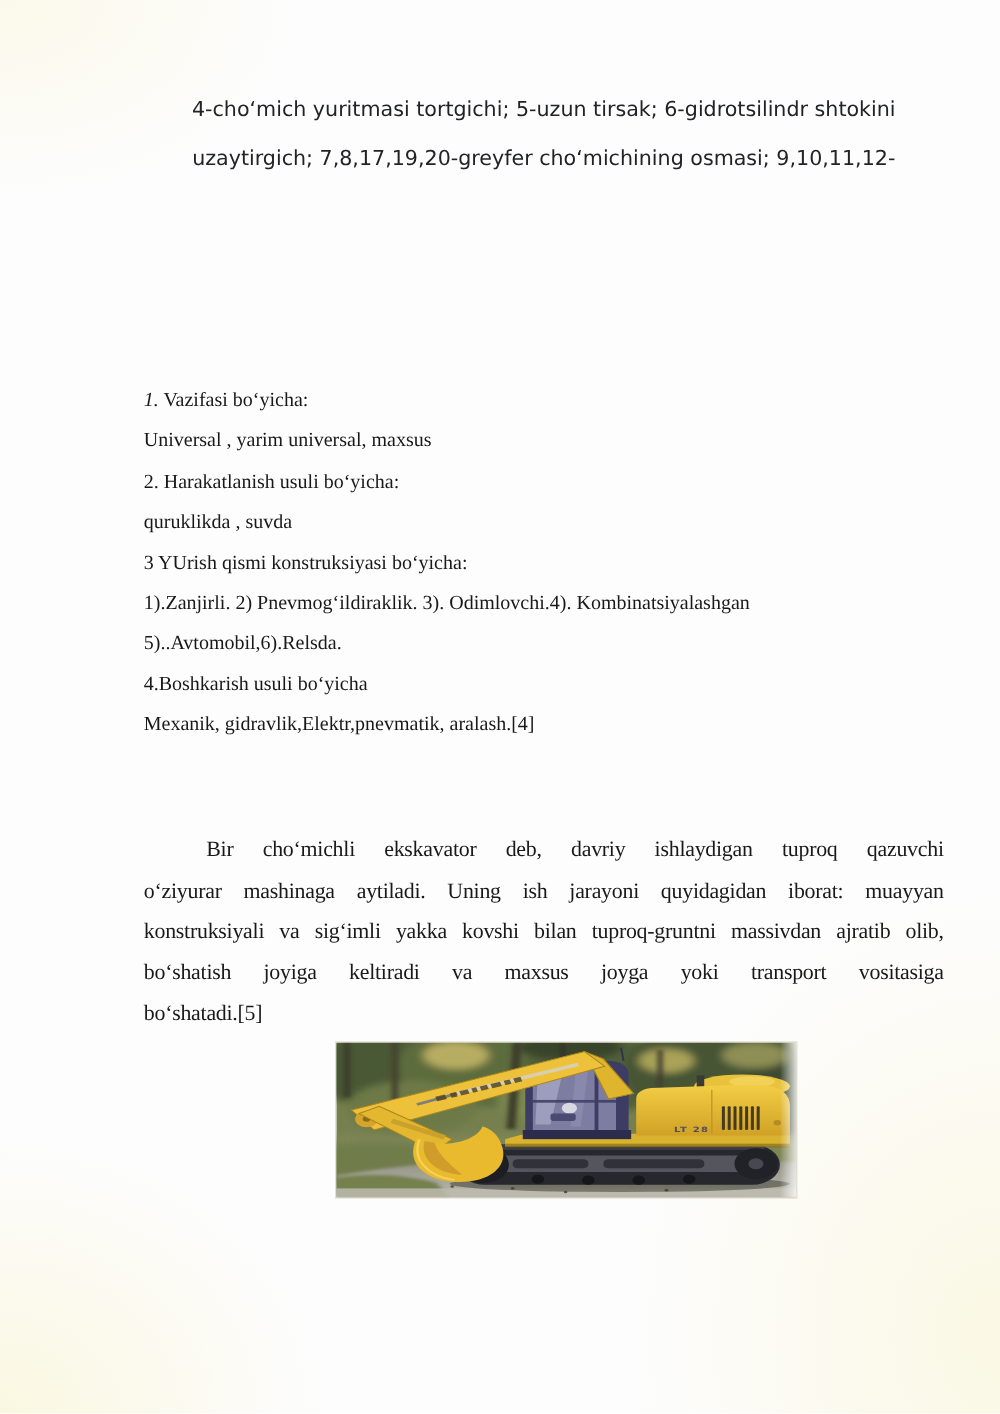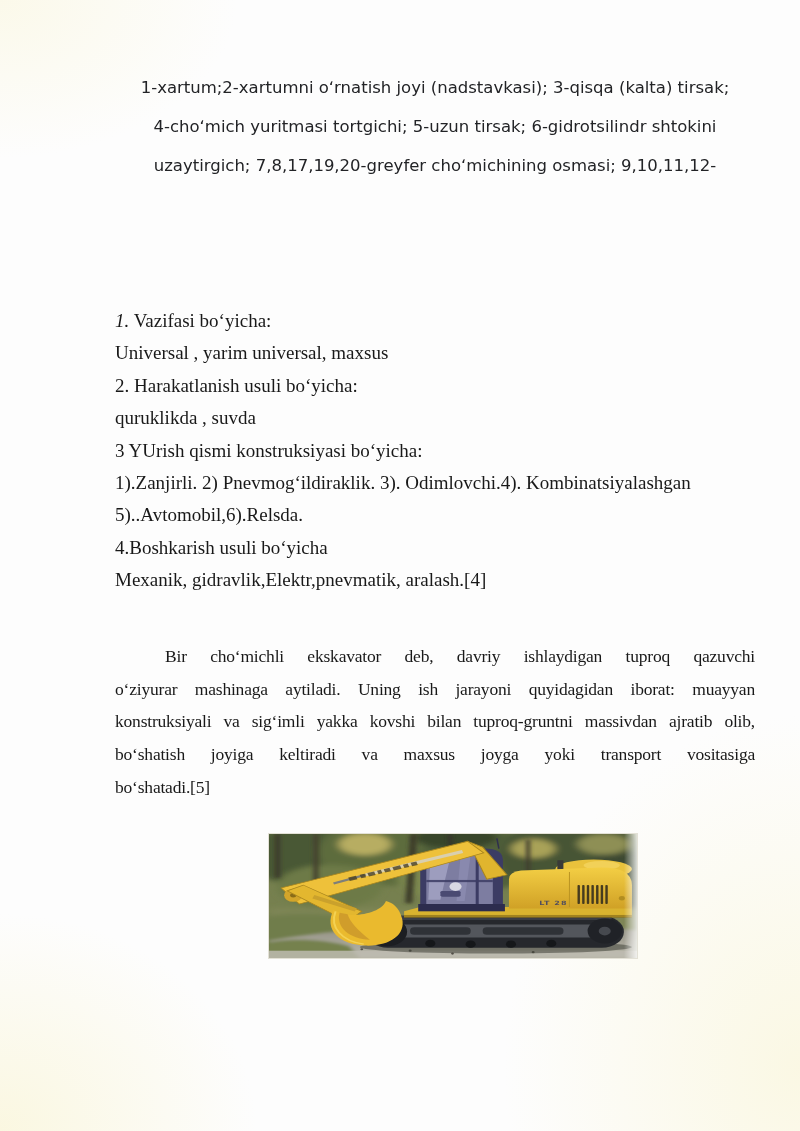--- a/index.html
+++ b/index.html
@@ -17,49 +17,48 @@
 
   .caption{
     position:absolute;left:115px;top:69px;width:640px;text-align:center;
     font-family:"DejaVu Sans","Liberation Sans",sans-serif;
     font-size:16.5px;line-height:38.8px;color:#222326;letter-spacing:0;
   }
   .caption .cline{white-space:nowrap;}
 
   .doclist{
     position:absolute;left:115px;top:305px;width:640px;
-    font-size:19px;line-height:32.4px;color:#191919;
+    font-size:16px;line-height:32.4px;color:#191919;
   }
   .doclist .lline{white-space:nowrap;}
   .marker-italic{font-style:italic;}
 
   .bodypara{
     position:absolute;left:115px;top:640px;width:640px;
     font-size:17.5px;line-height:32.7px;letter-spacing:-0.2px;color:#191919;
   }
   .bodypara .pline{text-align:justify;text-align-last:justify;}
-  .bodypara .pline.first{text-indent:50px;}
+  .bodypara .pline.first{text-indent:50px;margin-top:23px;}
   .bodypara .pline.last{text-align-last:left;}
 
   .photo{
     position:absolute;left:269px;top:834px;width:368px;height:124px;
     outline:1px solid #e3e1d6;
   }
   .photo svg{display:block;width:100%;height:100%;}
 </style>
 </head>
 <body>
 
 <div class="page">
   <div class="tint tint-tl"></div>
   <div class="tint tint-bl"></div>
   <div class="tint tint-br"></div>
 
   <div class="caption">
-    <div class="cline">1-xartum;2-xartumni oʻrnatish joyi (nadstavkasi); 3-qisqa (kalta) tirsak;</div>
     <div class="cline">4-choʻmich yuritmasi tortgichi; 5-uzun tirsak; 6-gidrotsilindr shtokini</div>
     <div class="cline">uzaytirgich; 7,8,17,19,20-greyfer choʻmichining osmasi; 9,10,11,12-</div>
   </div>
 
   <div class="doclist">
     <div class="lline"><span class="marker-italic">1.</span><span> Vazifasi boʻyicha:</span></div>
     <div class="lline">Universal , yarim universal, maxsus</div>
     <div class="lline">2. Harakatlanish usuli boʻyicha:</div>
     <div class="lline">quruklikda , suvda</div>
     <div class="lline">3 YUrish qismi konstruksiyasi boʻyicha:</div>

